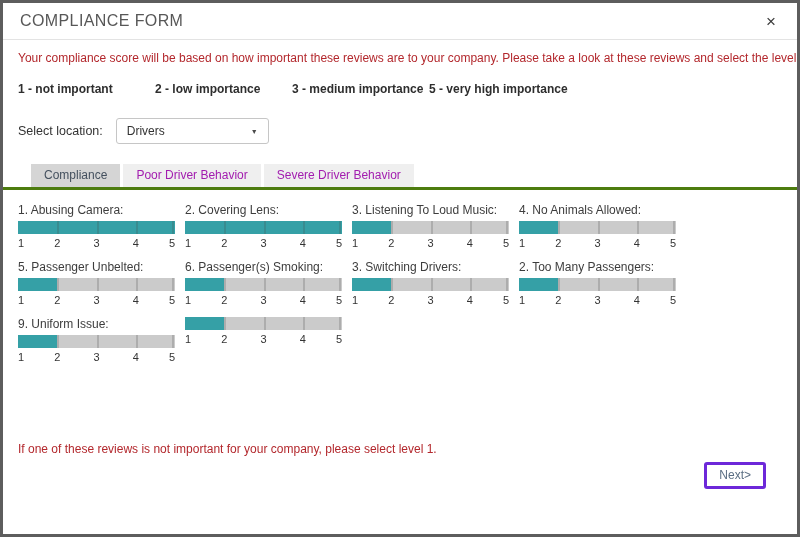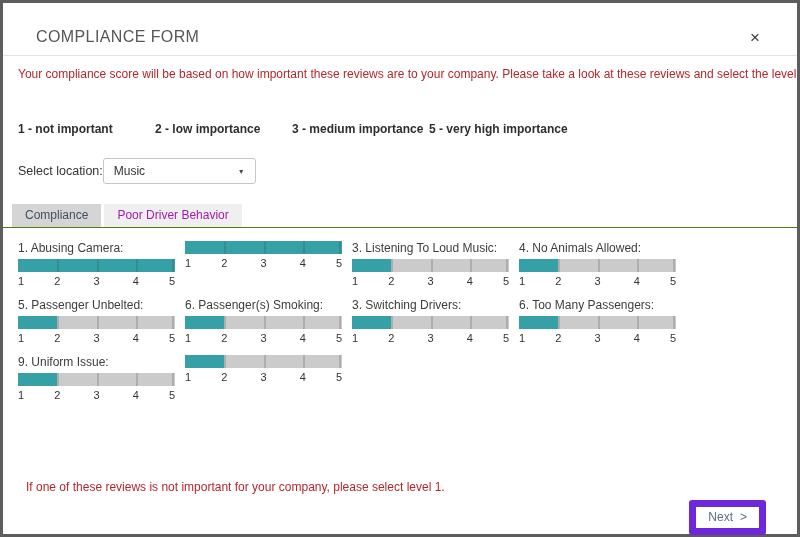--- a/index.html
+++ b/index.html
@@ -16,22 +16,21 @@
   .window{
     width:800px; height:537px;
     border:3px solid #5d5d5d;
     background:#fff;
     position:relative;
   }
   .titlebar{
     height:37px;
     border-bottom:1px solid #e3e3e3;
     display:flex; align-items:center;
-    padding:0 33px;
-    margin-top:16px;
+    padding:0 17px;
   }
   .title{
     font-size:16px; color:#575757; letter-spacing:.4px;
   }
   .close{
     margin-left:auto;
     font-size:17px; color:#3b3b3b;
     line-height:1; cursor:pointer;
     padding:2px 4px;
   }
@@ -39,42 +38,42 @@
     color:var(--red);
     font-size:12px; line-height:14px;
     padding:11px 15px 0 15px;
     white-space:nowrap;
   }
   .legend{
     display:flex;
     padding:17px 15px 0 15px;
     font-size:12px; font-weight:bold; color:#2e2e2e;
   }
-  .legend-item{width:137px; flex:none;margin-top:24px;}
+  .legend-item{width:137px; flex:none;}
   .legend-item:last-child{width:auto;text-align:center;}
   .select-row{
     padding:22px 15px 0 15px;
     display:flex; align-items:center;
     font-size:12.5px; color:#333;
   }
-  .select-label{}
+  .select-label{margin-right:13px;}
   .dropdown{
     width:153px; height:26px;
     border:1px solid #c6c6c6; border-radius:3px;
     display:flex; align-items:center;
     padding:0 10px;
     font-size:12px; color:#333;
     cursor:pointer; background:#fff;
   }
   .caret{margin-left:auto; font-size:7px; color:#4a4a4a;}
   .tabs{
     margin-top:20px;
-    padding:0 9px;
+    padding:0 28px;
     display:flex;
-    border-bottom:1px solid #4d7c0f;
+    border-bottom:3px solid #4d7c0f;
     align-items:flex-end;
   }
   .tab{
     padding:5px 13px 5px 13px;
     font-size:12px; line-height:13px;
     background:#efefef; color:#a21caf;
     margin-right:3px;
     cursor:pointer;
   }
   .tab.active{
@@ -117,33 +116,33 @@
   }
   .scale span{position:absolute; top:0;}
   .scale .s0{left:0;}
   .scale .s1{left:25%; transform:translateX(-50%);}
   .scale .s2{left:50%; transform:translateX(-50%);}
   .scale .s3{left:75%; transform:translateX(-50%);}
   .scale .s4{right:0;}
   .footer-note{
     color:var(--red);
     font-size:12px; line-height:14px;
-    padding:78px 15px 0 23px;
+    padding:78px 15px 0 15px;
   }
   .next-row{
     display:flex; justify-content:flex-end;
     padding:6px 31px 0 0;
   }
   .next-btn{
     font-family:"Liberation Sans", sans-serif;
-    border:7px solid #6d28d9; border-radius:3px;
+    border:3px solid #6d28d9; border-radius:3px;
     background:#fff; color:#5a6e83;
     font-size:12px; line-height:13px;
     padding:4px 12px;
-    display:flex; align-items:center; gap:7px;
+    display:flex; align-items:center; 
     cursor:pointer;
   }
 </style>
 </head>
 <body>
 
 <div class="window">
 
   <div class="titlebar">
     <span class="title">COMPLIANCE FORM</span>
@@ -155,28 +154,29 @@
   <div class="legend">
     <span class="legend-item">1 - not important</span>
     <span class="legend-item">2 - low importance</span>
     <span class="legend-item">3 - medium importance</span>
     <span class="legend-item">5 - very high importance</span>
   </div>
 
   <div class="select-row">
     <span class="select-label">Select location:</span>
     <div class="dropdown">
-      <span>Music</span>
+      <span>Drivers</span>
       <span class="caret">▼</span>
     </div>
   </div>
 
   <div class="tabs">
     <div class="tab active">Compliance</div>
     <div class="tab">Poor Driver Behavior</div>
+    <div class="tab">Severe Driver Behavior</div>
   </div>
 
   <div class="slider-grid">
     <div class="slider-item">
       <div class="slider-label">1. Abusing Camera:</div>
       <div class="track">
         <div class="fill" style="width: 100%;"></div>
         <div class="tick t25"></div>
         <div class="tick t50"></div>
         <div class="tick t75"></div>
@@ -185,20 +185,21 @@
       <div class="scale">
         <span class="s0">1</span>
         <span class="s1">2</span>
         <span class="s2">3</span>
         <span class="s3">4</span>
         <span class="s4">5</span>
       </div>
     </div>
 
     <div class="slider-item">
+      <div class="slider-label">2. Covering Lens:</div>
       <div class="track">
         <div class="fill" style="width: 100%;"></div>
         <div class="tick t25"></div>
         <div class="tick t50"></div>
         <div class="tick t75"></div>
         <div class="tick t100"></div>
       </div>
       <div class="scale">
         <span class="s0">1</span>
         <span class="s1">2</span>
@@ -292,21 +293,21 @@
       <div class="scale">
         <span class="s0">1</span>
         <span class="s1">2</span>
         <span class="s2">3</span>
         <span class="s3">4</span>
         <span class="s4">5</span>
       </div>
     </div>
 
     <div class="slider-item">
-      <div class="slider-label">6. Too Many Passengers:</div>
+      <div class="slider-label">2. Too Many Passengers:</div>
       <div class="track">
         <div class="fill" style="width: 25%;"></div>
         <div class="tick t25"></div>
         <div class="tick t50"></div>
         <div class="tick t75"></div>
         <div class="tick t100"></div>
       </div>
       <div class="scale">
         <span class="s0">1</span>
         <span class="s1">2</span>

